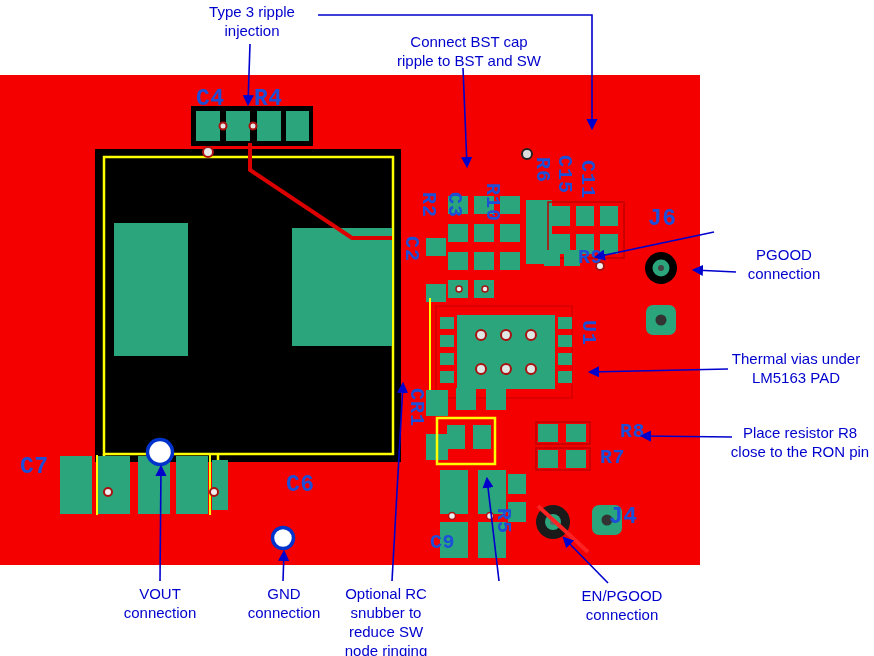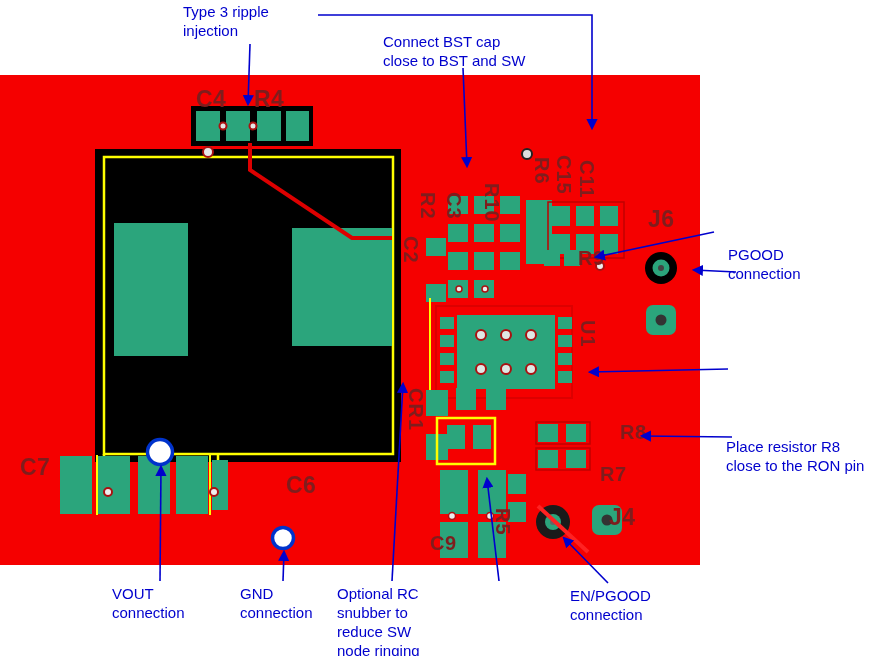--- a/index.html
+++ b/index.html
@@ -4,28 +4,28 @@
 <style>
   html,body{margin:0;padding:0;background:#ffffff;}
   .stage{
     position:relative;width:874px;height:656px;overflow:hidden;
     font-family:"Liberation Sans",sans-serif;background:#ffffff;
   }
   .stage svg{position:absolute;left:0;top:0;}
   .pcb-svg{z-index:0;}
   .arrow-svg{z-index:3;pointer-events:none;}
   .ref{
-    position:absolute;z-index:2;color:#7f1d1d;font-weight:bold;
-    font-size:20px;letter-spacing:0.5px;line-height:1;white-space:nowrap;
+    position:absolute;z-index:2;color:#1d4ed8;font-weight:bold;
+    font-size:20px;letter-spacing:0.5px;line-height:1;white-space:nowrap;font-family:Liberation Mono, monospace;
   }
   .ref.lg{font-size:23px;}
   .ref.v{writing-mode:vertical-rl;letter-spacing:1px;}
   .ann{
     position:absolute;z-index:4;color:#0000cd;font-size:15px;line-height:1.27;
-    white-space:pre-line;
+    text-align:center;white-space:pre-line;
   }
 </style>
 </head>
 <body>
 
 <div class="stage">
 
   <svg class="pcb-svg" width="874" height="656" viewBox="0 0 874 656">
 
     <rect x="0" y="75" width="700" height="490" fill="#f50000"></rect>
@@ -173,33 +173,35 @@
   <span class="ref v" style="left:418px;top:192px">R2</span>
   <span class="ref v" style="left:444px;top:192px">C3</span>
   <span class="ref v" style="left:482px;top:183px">R10</span>
   <span class="ref v" style="left:532px;top:157px">R6</span>
   <span class="ref v" style="left:554px;top:155px">C15</span>
   <span class="ref v" style="left:577px;top:160px">C11</span>
   <span class="ref" style="left:578px;top:248px">R9</span>
   <span class="ref lg" style="left:648px;top:208px">J6</span>
   <span class="ref v" style="left:578px;top:320px">U1</span>
   <span class="ref" style="left:620px;top:422px">R8</span>
-  <span class="ref" style="left:600px;top:464px">R7</span>
+  <span class="ref" style="left:600px;top:448px">R7</span>
   <span class="ref v" style="left:406px;top:388px">CR1</span>
   <span class="ref" style="left:430px;top:533px">C9</span>
   <span class="ref v" style="left:493px;top:508px">R5</span>
   <span class="ref lg" style="left:609px;top:506px">J4</span>
 
   <div class="ann" style="left:183px;top:2px;width:138px">Type 3 ripple
 injection</div>
   <div class="ann" style="left:383px;top:32px;width:172px">Connect BST cap
-close to BST and SW</div>
+ripple to BST and SW</div>
   <div class="ann" style="left:728px;top:245px;width:112px">PGOOD
 connection</div>
-  <div class="ann" style="left:726px;top:437px;width:148px">Place resistor R8
+  <div class="ann" style="left:722px;top:349px;width:148px">Thermal vias under
+LM5163 PAD</div>
+  <div class="ann" style="left:726px;top:423px;width:148px">Place resistor R8
 close to the RON pin</div>
   <div class="ann" style="left:112px;top:584px;width:96px">VOUT
 connection</div>
   <div class="ann" style="left:240px;top:584px;width:88px">GND
 connection</div>
   <div class="ann" style="left:337px;top:584px;width:98px">Optional RC
 snubber to
 reduce SW
 node ringing</div>
   <div class="ann" style="left:570px;top:586px;width:104px">EN/PGOOD

